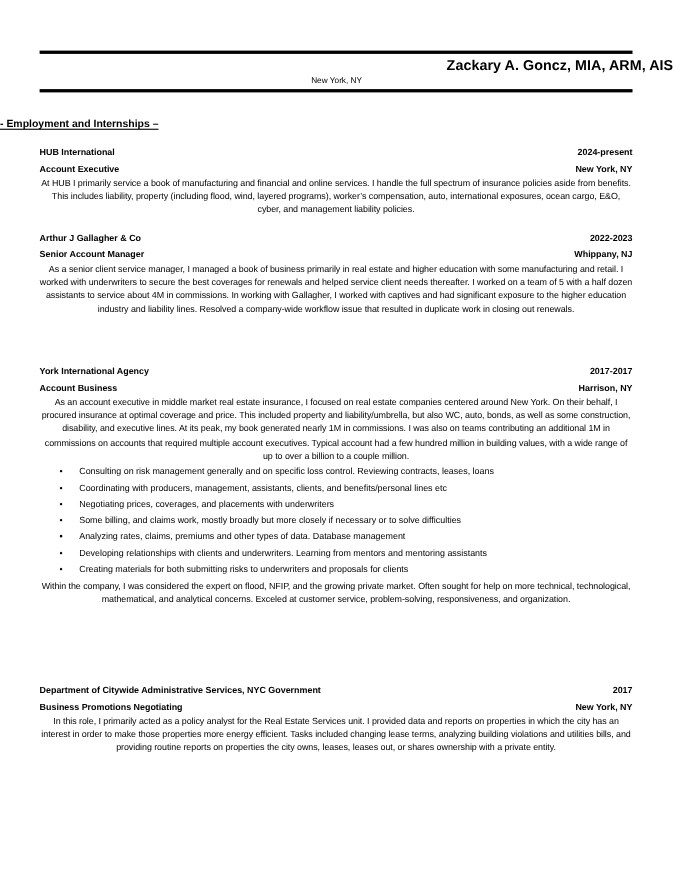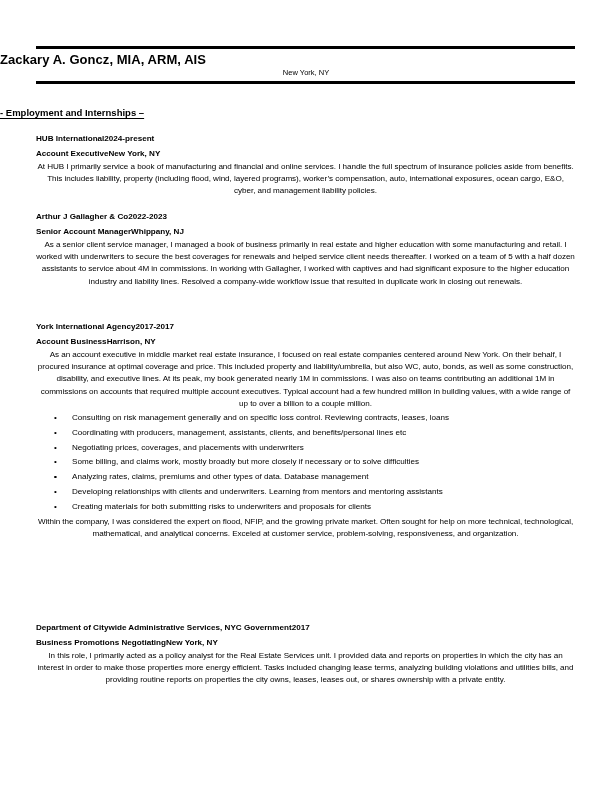--- a/index.html
+++ b/index.html
@@ -29,21 +29,21 @@
       height: 3px;
       background: #000000;
     }
     .rule.top { top: 46px; }
     .rule.bottom { top: 81px; }
     .name {
       position: absolute;
       top: 52px;
       left: 0;
       width: 612px;
-      text-align: left;
+      text-align: right;
       font-size: 13px;
       font-weight: bold;
       letter-spacing: 0.05px;
     }
     .location-line {
       position: absolute;
       top: 68px;
       left: 0;
       width: 612px;
       text-align: center;
@@ -64,20 +64,21 @@
     }
     .job {
       position: absolute;
       left: 36px;
       width: 539px;
       font-size: 8.1px;
       line-height: 12.2px;
     }
     .row {
       display: flex;
+      justify-content: space-between;
       font-weight: bold;
       height: 15px;
       line-height: 15px;
     }
     .desc {
       margin: 0;
       text-align: center;
       letter-spacing: -0.05px;
     }
     ul.bullets {
@@ -128,21 +129,21 @@
       <span>Arthur J Gallagher &amp; Co</span>
       <span>2022-2023</span>
     </div>
     <div class="row">
       <span>Senior Account Manager</span>
       <span>Whippany, NJ</span>
     </div>
     <p class="desc">As a senior client service manager, I managed a book of business primarily in real estate and higher education with some manufacturing and retail. I worked with underwriters to secure the best coverages for renewals and helped service client needs thereafter. I worked on a team of 5 with a half dozen assistants to service about 4M in commissions. In working with Gallagher, I worked with captives and had significant exposure to the higher education industry and liability lines. Resolved a company-wide workflow issue that resulted in duplicate work in closing out renewals.</p>
   </div>
 
-  <div class="job" style="top:319px;">
+  <div class="job" style="top:330px;">
     <div class="row">
       <span>York International Agency</span>
       <span>2017-2017</span>
     </div>
     <div class="row">
       <span>Account Business</span>
       <span>Harrison, NY</span>
     </div>
     <p class="desc">As an account executive in middle market real estate insurance, I focused on real estate companies centered around New York. On their behalf, I procured insurance at optimal coverage and price. This included property and liability/umbrella, but also WC, auto, bonds, as well as some construction, disability, and executive lines. At its peak, my book generated nearly 1M in commissions. I was also on teams contributing an additional 1M in commissions on accounts that required multiple account executives. Typical account had a few hundred million in building values, with a wide range of up to over a billion to a couple million.</p>
     <ul class="bullets">

